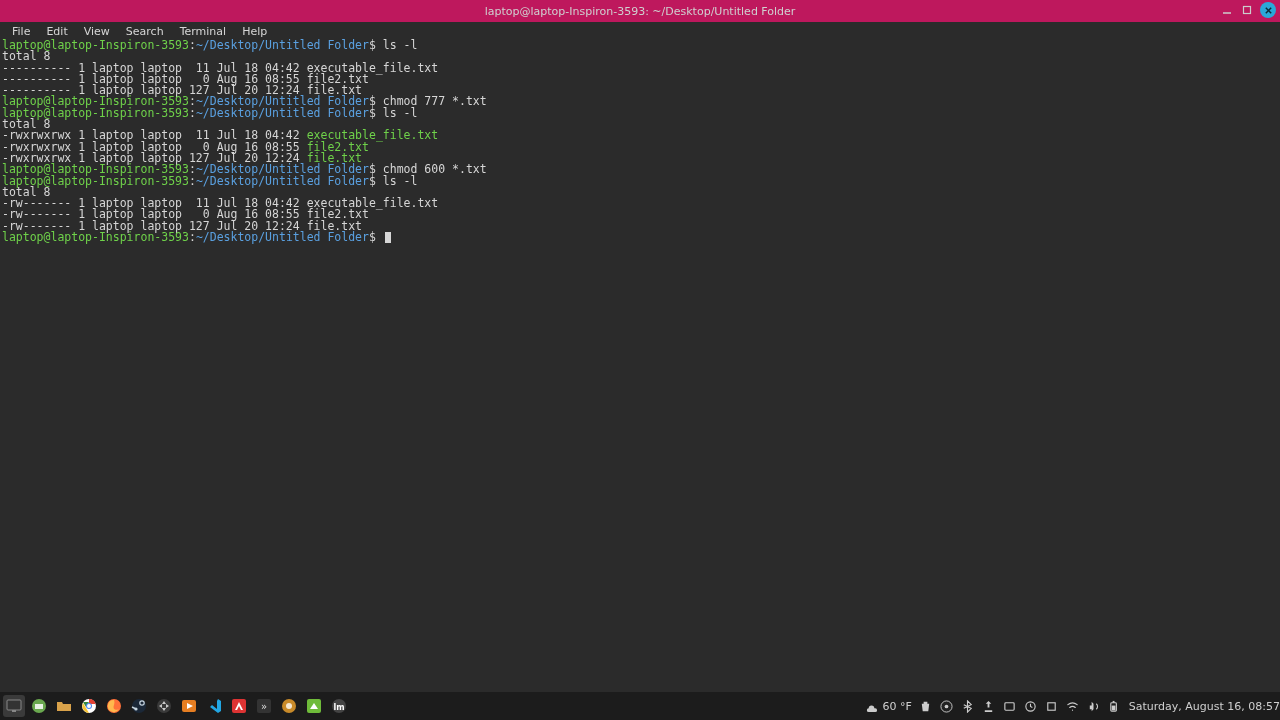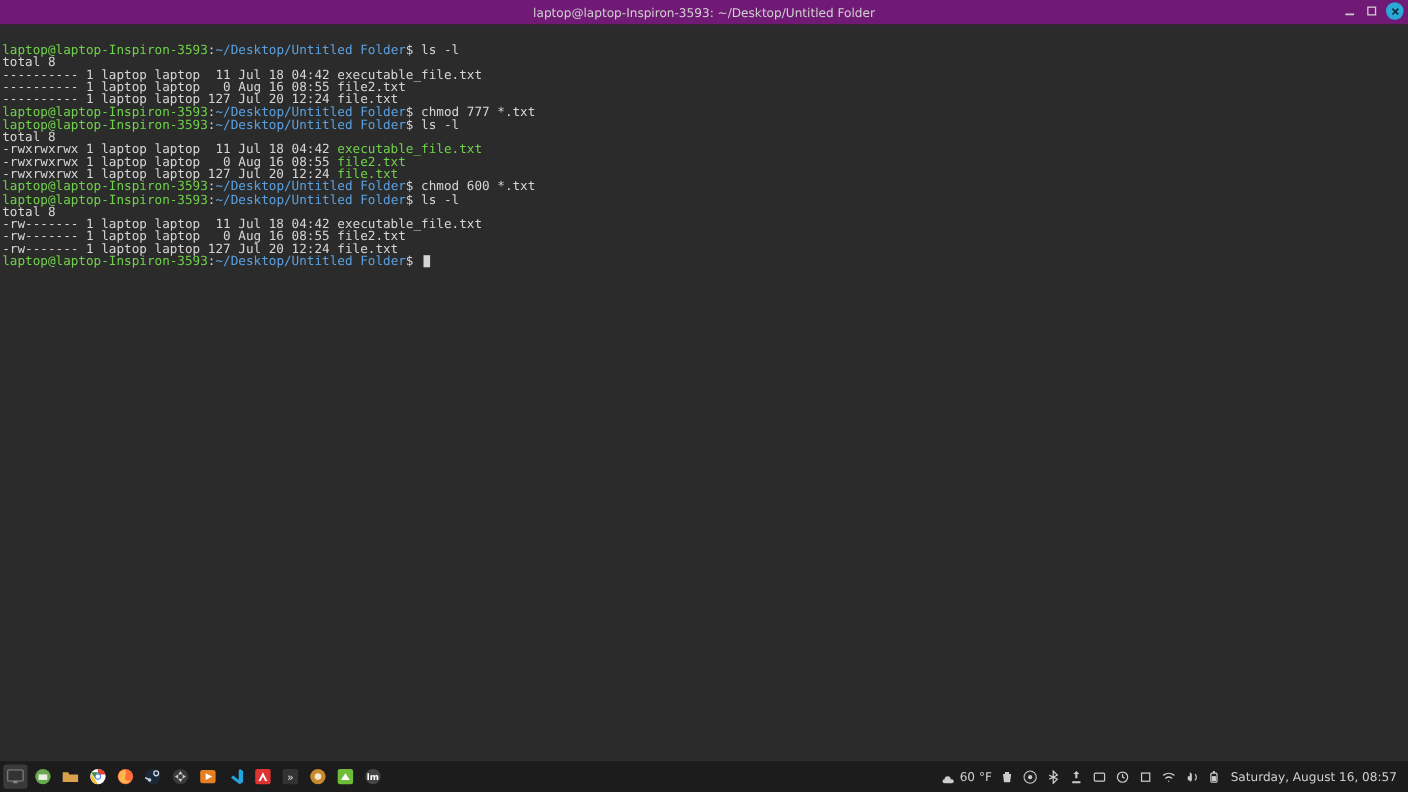--- a/index.html
+++ b/index.html
@@ -1,20 +1,20 @@
 <!DOCTYPE html>
 <html><head>
 <meta charset="utf-8">
 <style>
   * { margin: 0; padding: 0; box-sizing: border-box; }
   html, body { width: 1280px; height: 720px; overflow: hidden; font-family: "DejaVu Sans", sans-serif; background: #1a1a1a; }
   .screen { position: relative; width: 1280px; height: 720px; background: #2b2b2b; }
 
   
-  .titlebar { position: absolute; top: 0; left: 0; right: 0; height: 22px; background: #701a75; display: flex; align-items: center; }
+  .titlebar { position: absolute; top: 0; left: 0; right: 0; height: 22px; background: #be185d; display: flex; align-items: center; }
   .titlebar-title { flex: 1; text-align: center; color: #d0d0d0; font-size: 11px; font-weight: 500; }
   .titlebar-controls { position: absolute; right: 4px; top: 2px; display: flex; gap: 6px; align-items: center; }
   .wc { width: 14px; height: 14px; display: flex; align-items: center; justify-content: center; color: #ccc; }
   .wc svg { width: 12px; height: 12px; }
   .wc.close { width: 16px; height: 16px; border-radius: 50%; background: #2aa8d8; }
   .wc.close svg { width: 9px; height: 9px; }
 
   
   .menubar { position: absolute; top: 22px; left: 0; right: 0; height: 18px; background: #2b2b2b; display: flex; align-items: center; padding: 0 4px; gap: 0; }
   .menu-item { color: #d6d6d6; font-size: 11px; padding: 2px 8px; cursor: pointer; }
@@ -24,21 +24,21 @@
   .line { display: block; }
   .p-user { color: #6fd24a; margin-top: 19px; }
   .p-path { color: #5aa0e0; text-align: right; }
   .p-dollar { color: #d6d6d6; }
   .exec { color: #6fd24a; }
   .cursor { display:inline-block; width:6px; height:11px; background:#d6d6d6; vertical-align:bottom; margin-left:2px;}
 
   
   .taskbar { position: absolute; bottom: 0; left: 0; right: 0; height: 28px; background: #1c1c1c; display: flex; align-items: center; }
   .task-left { display: flex; align-items: center; gap: 3px; padding-left: 3px; }
-  .task-right { margin-left: auto; display: flex; align-items: flex-end; gap: 7px; padding-right: 10px; color: #cfcfcf; font-size: 11px; }
+  .task-right { margin-left: auto; display: flex; align-items: flex-end; gap: 7px; color: #cfcfcf; font-size: 11px; }
   .tb-btn { width: 22px; height: 22px; border-radius: 3px; display: flex; align-items: center; justify-content: center; }
   .tb-btn svg { width: 18px; height: 18px; }
   .tb-btn.active { background: #3a3a3a; }
   .tray-icon { width: 14px; height: 14px; display:flex; align-items:center; justify-content:center; }
   .tray-icon svg { width: 13px; height: 13px; }
   .weather { display:flex; align-items:center; gap:4px; font-size:11px; }
   .clock { font-size: 11px; }
 </style>
 </head>
 <body>
@@ -60,20 +60,28 @@
       </div>
       <div class="wc close">
         <svg viewBox="0 0 10 10">
             <line x1="2" y1="2" x2="8" y2="8" stroke="#0a2a36" stroke-width="1.6"></line>
             <line x1="8" y1="2" x2="2" y2="8" stroke="#0a2a36" stroke-width="1.6"></line>
           </svg>
       </div>
     </div>
   </div>
 
+  <div class="menubar">
+    <div class="menu-item">File</div>
+    <div class="menu-item">Edit</div>
+    <div class="menu-item">View</div>
+    <div class="menu-item">Search</div>
+    <div class="menu-item">Terminal</div>
+    <div class="menu-item">Help</div>
+  </div>
 
   <div class="terminal" id="terminal"><span class="line"><span class="p-user">laptop@laptop-Inspiron-3593</span><span class="p-dollar">:</span><span class="p-path">~/Desktop/Untitled Folder</span><span class="p-dollar">$ </span><span>ls -l</span></span><span class="line">total 8</span><span class="line">---------- 1 laptop laptop  11 Jul 18 04:42 executable_file.txt</span><span class="line">---------- 1 laptop laptop   0 Aug 16 08:55 file2.txt</span><span class="line">---------- 1 laptop laptop 127 Jul 20 12:24 file.txt</span><span class="line"><span class="p-user">laptop@laptop-Inspiron-3593</span><span class="p-dollar">:</span><span class="p-path">~/Desktop/Untitled Folder</span><span class="p-dollar">$ </span><span>chmod 777 *.txt</span></span><span class="line"><span class="p-user">laptop@laptop-Inspiron-3593</span><span class="p-dollar">:</span><span class="p-path">~/Desktop/Untitled Folder</span><span class="p-dollar">$ </span><span>ls -l</span></span><span class="line">total 8</span><span class="line"><span>-rwxrwxrwx 1 laptop laptop  11 Jul 18 04:42 </span><span class="exec">executable_file.txt</span></span><span class="line"><span>-rwxrwxrwx 1 laptop laptop   0 Aug 16 08:55 </span><span class="exec">file2.txt</span></span><span class="line"><span>-rwxrwxrwx 1 laptop laptop 127 Jul 20 12:24 </span><span class="exec">file.txt</span></span><span class="line"><span class="p-user">laptop@laptop-Inspiron-3593</span><span class="p-dollar">:</span><span class="p-path">~/Desktop/Untitled Folder</span><span class="p-dollar">$ </span><span>chmod 600 *.txt</span></span><span class="line"><span class="p-user">laptop@laptop-Inspiron-3593</span><span class="p-dollar">:</span><span class="p-path">~/Desktop/Untitled Folder</span><span class="p-dollar">$ </span><span>ls -l</span></span><span class="line">total 8</span><span class="line">-rw------- 1 laptop laptop  11 Jul 18 04:42 executable_file.txt</span><span class="line">-rw------- 1 laptop laptop   0 Aug 16 08:55 file2.txt</span><span class="line">-rw------- 1 laptop laptop 127 Jul 20 12:24 file.txt</span><span class="line"><span class="p-user">laptop@laptop-Inspiron-3593</span><span class="p-dollar">:</span><span class="p-path">~/Desktop/Untitled Folder</span><span class="p-dollar">$ </span><span></span><span class="cursor"></span></span></div>
 
   <div class="taskbar">
     <div class="task-left">
       <div class="tb-btn active">
         <svg viewBox="0 0 18 18">
             <rect x="2" y="3" width="14" height="10" rx="1" fill="#333" stroke="#888" stroke-width="1"></rect>
             <rect x="7" y="13" width="4" height="2" fill="#888"></rect>
           </svg>

